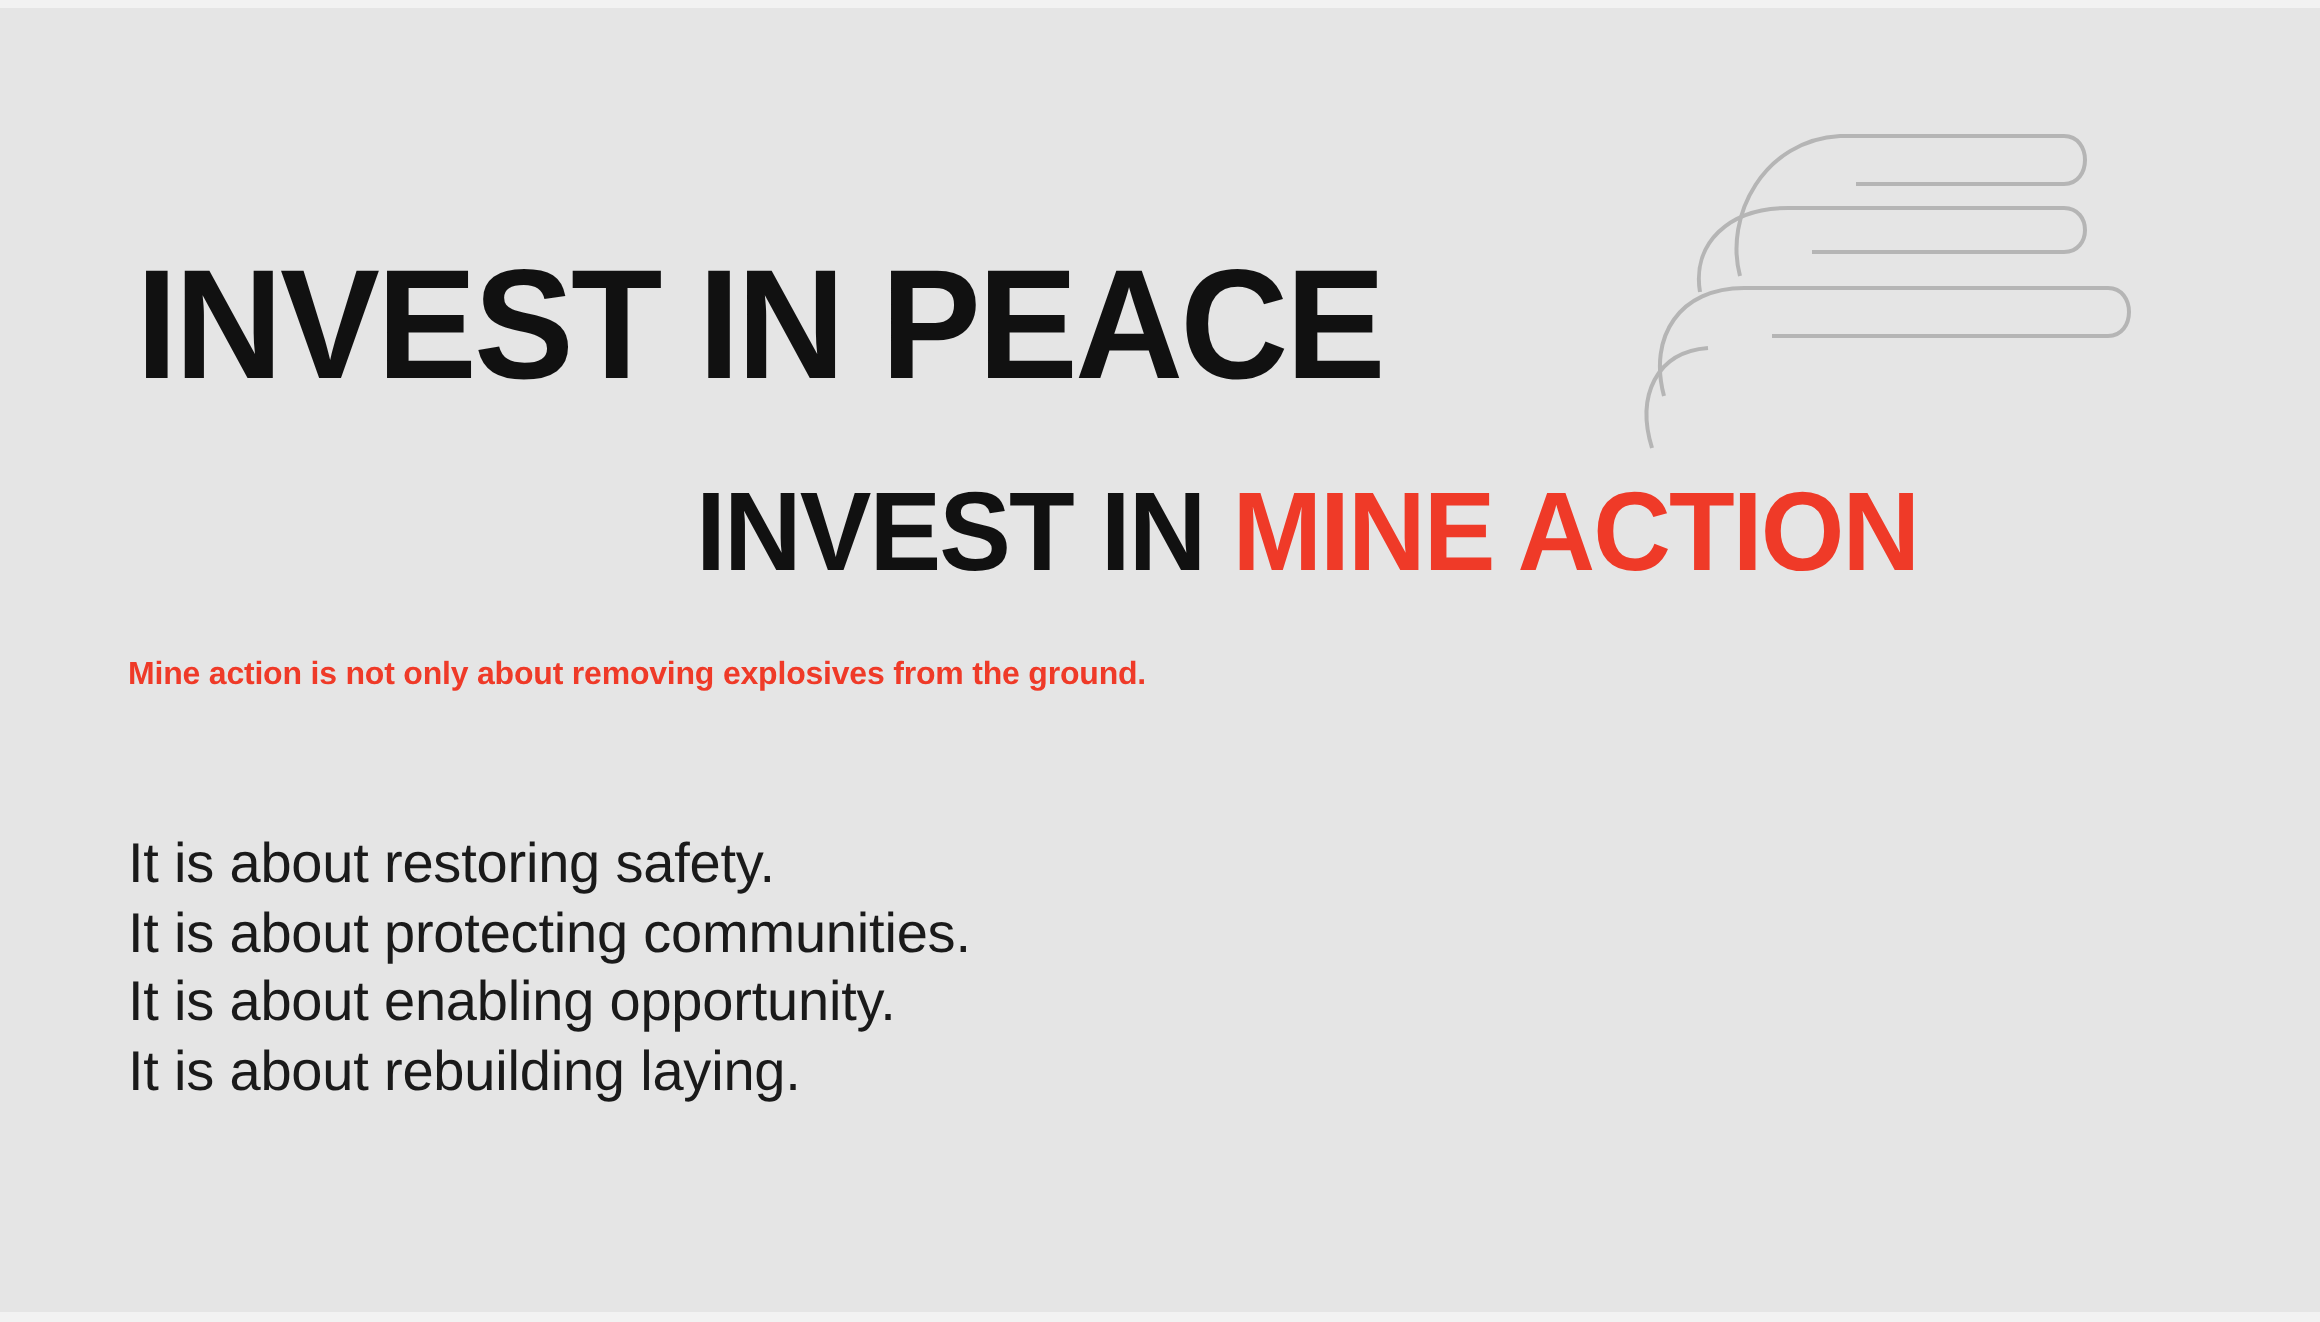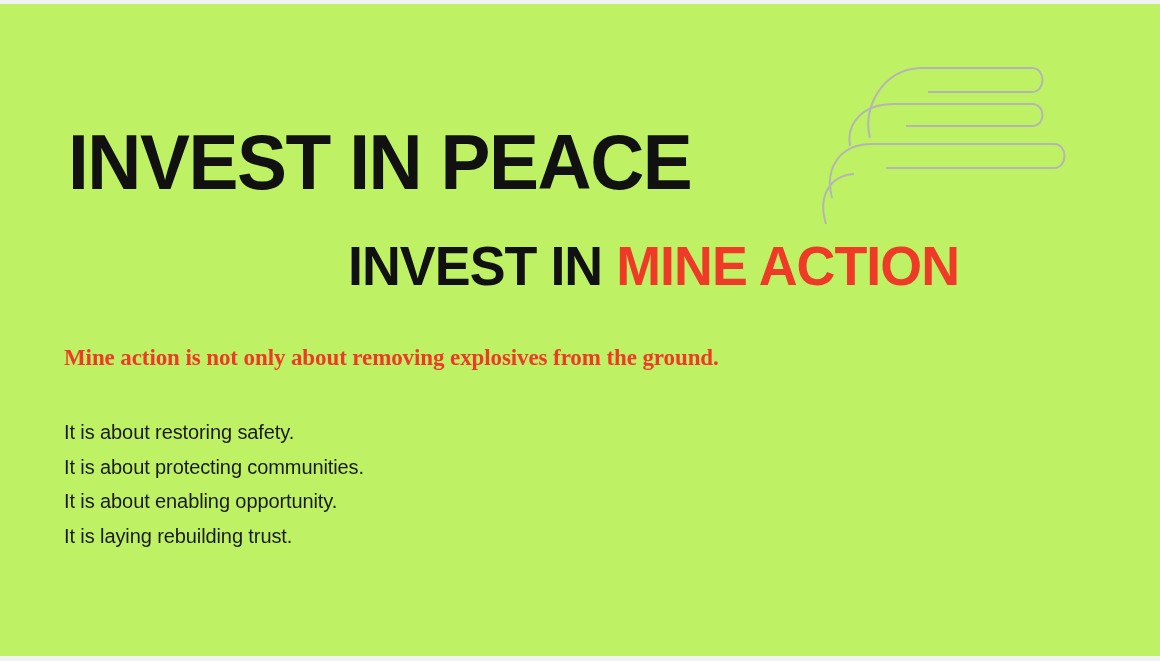--- a/index.html
+++ b/index.html
@@ -13,21 +13,21 @@
     overflow: hidden;
     font-family: "Liberation Sans", sans-serif;
     position: relative;
   }
   .slide {
     position: absolute;
     left: 0;
     top: 0;
     width: 1160px;
     height: 661px;
-    background: #bef264;
+    background: #e5e5e5;
   }
   .top-rule {
     position: absolute;
     left: 0;
     top: 0;
     width: 1160px;
     height: 4px;
     background: #f2f2f2;
   }
   .bottom-rule {
@@ -79,40 +79,39 @@
     transform-origin: left top;
   }
   .headline-2 .accent {
     color: #ef3a28;
   }
 
   
   .lede {
     position: absolute;
     left: 64px;
-    top: 345px;
-    font-size: 23px;
+    top: 329px;
+    font-size: 16px;
     font-weight: bold;
     color: #ef3a28;
     white-space: nowrap;
     letter-spacing: -0.1px;
-    font-family: Liberation Serif, serif;
   }
 
   
   .body-list {
     position: absolute;
     left: 64px;
     top: 415px;
     margin: 0;
     padding: 0;
     list-style: none;
   }
   .body-list li {
-    font-size: 20px;
+    font-size: 28px;
     line-height: 34.5px;
     color: #1a1a1a;
     white-space: nowrap;
     letter-spacing: -0.1px;
   }
 </style>
 </head>
 <body>
 
 <div class="slide">
@@ -131,18 +130,18 @@
   <div class="headline-1">INVEST IN PEACE</div>
 
   <div class="headline-2"><span>INVEST IN </span><span class="accent">MINE ACTION</span></div>
 
   <div class="lede">Mine action is not only about removing explosives from the ground.</div>
 
   <ul class="body-list">
     <li>It is about restoring safety.</li>
     <li>It is about protecting communities.</li>
     <li>It is about enabling opportunity.</li>
-    <li>It is laying rebuilding trust.</li>
+    <li>It is about rebuilding laying.</li>
   </ul>
 
   <div class="bottom-rule"></div>
 
 </div>
 
 </body></html>

